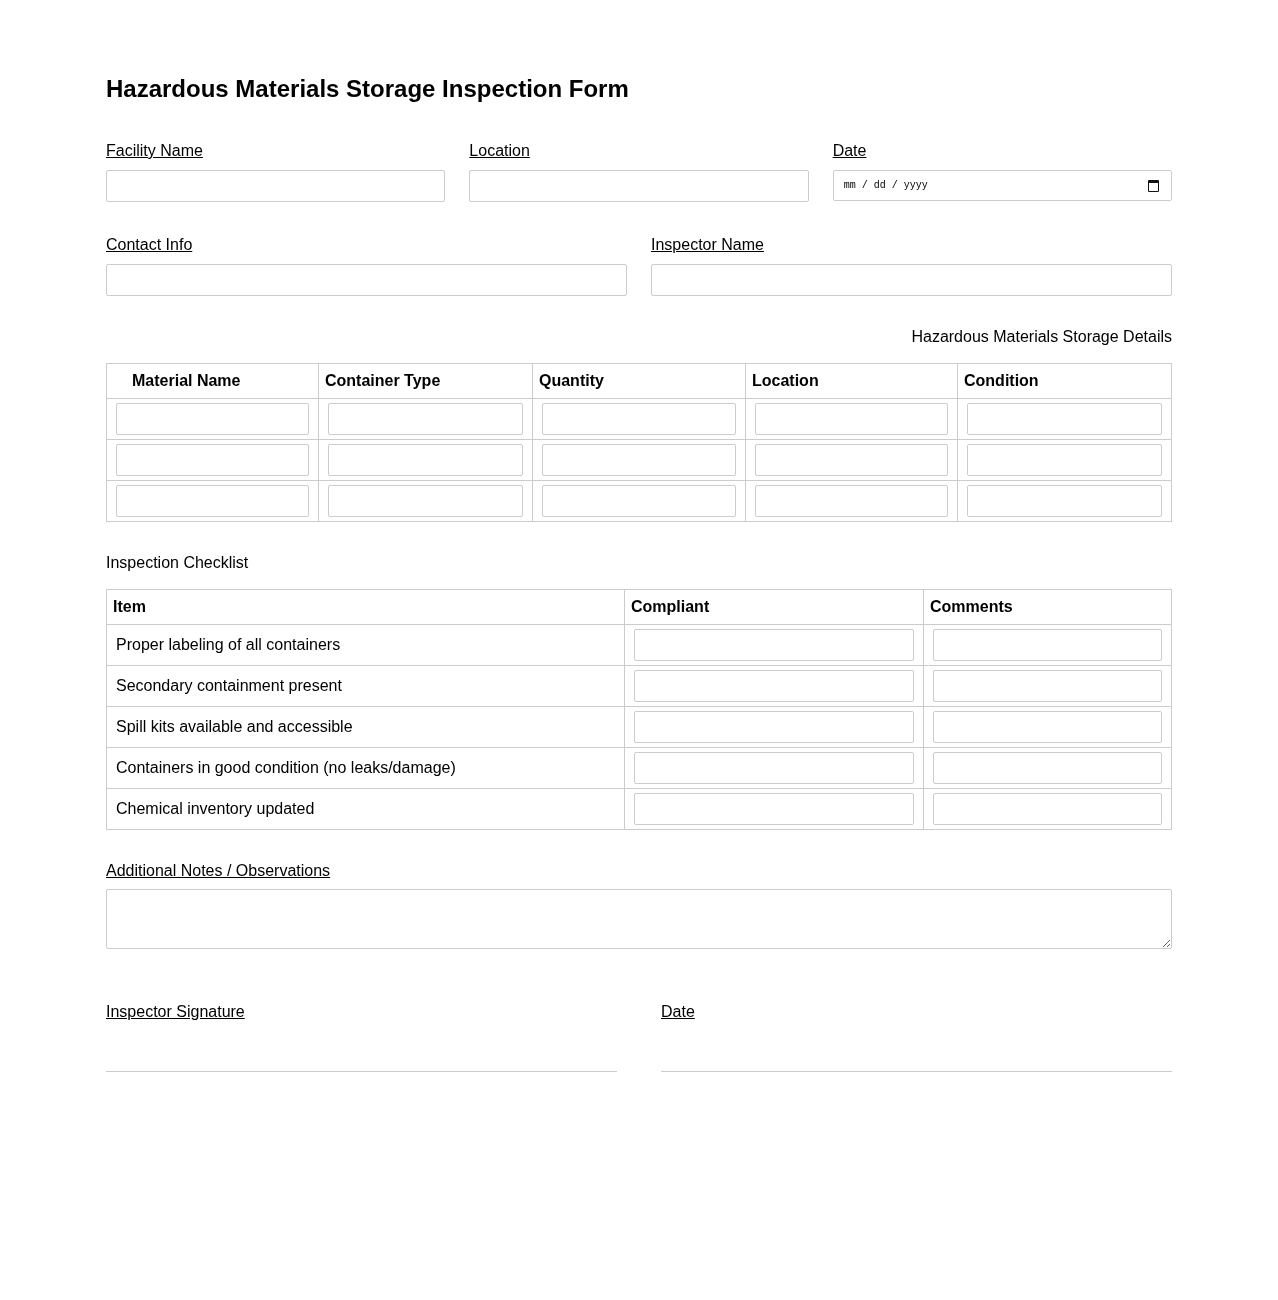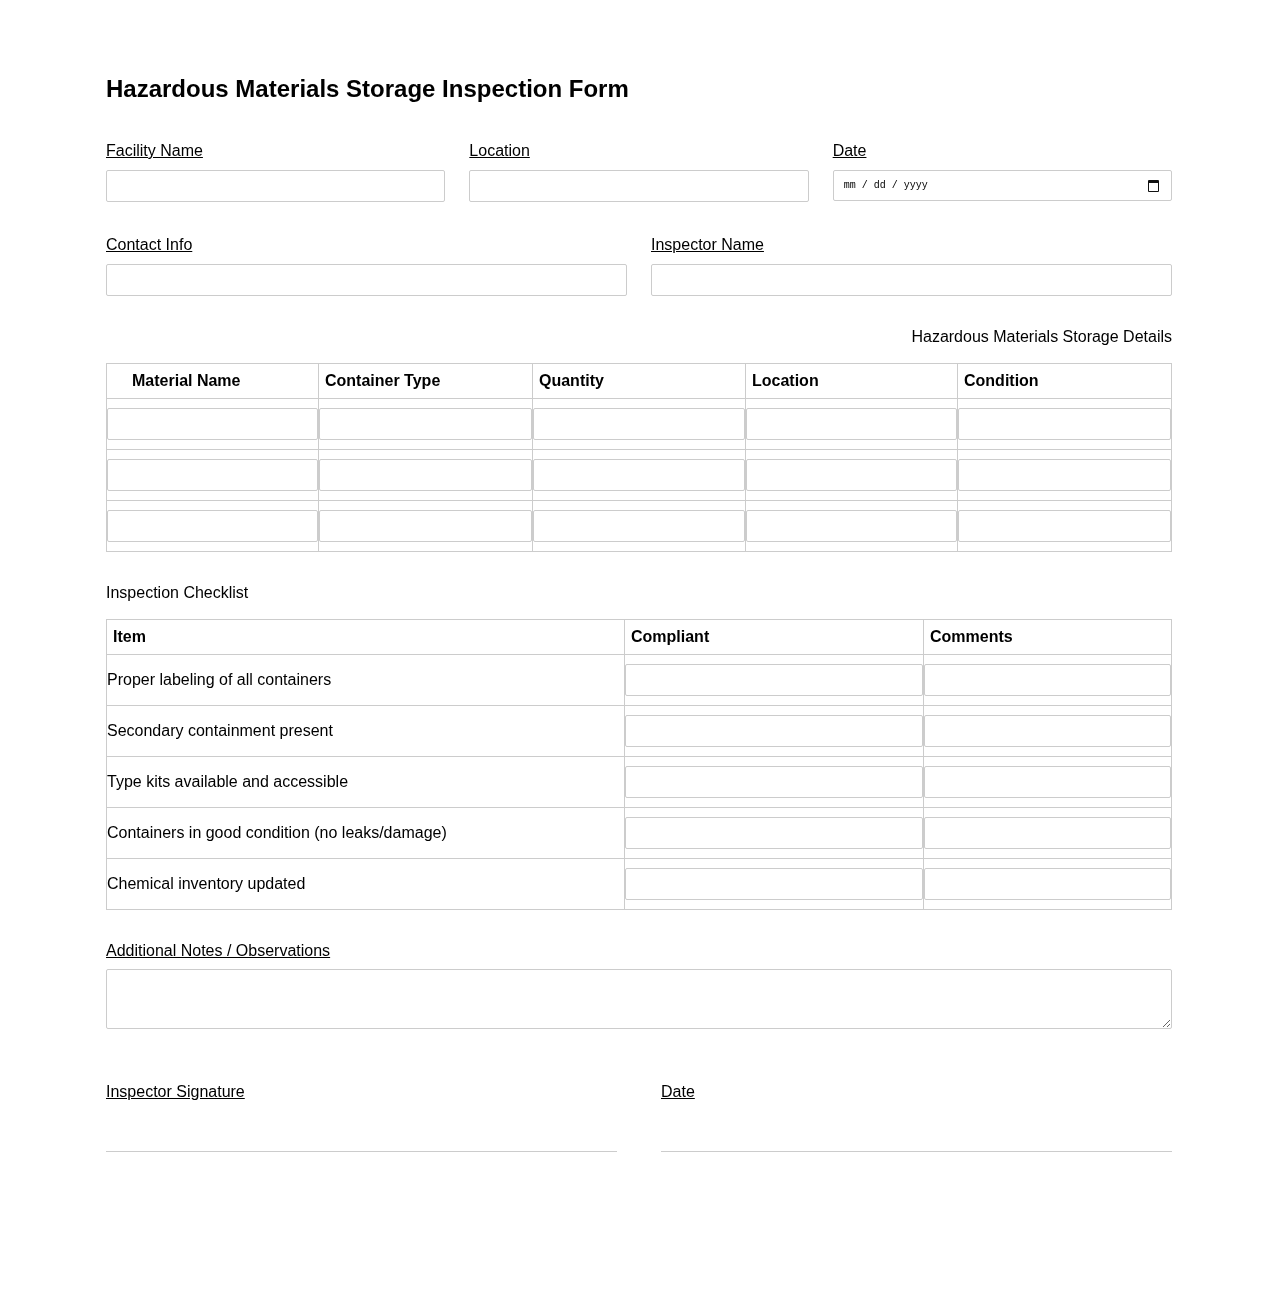--- a/index.html
+++ b/index.html
@@ -88,22 +88,22 @@
     text-align: left;
     vertical-align: middle;
   }
   th {
     font-weight: bold;
     font-size: 16px;
     height: 35px;
     padding: 0 6px;
   }
   td {
-    height: 51px;
-    padding: 0 0;
+    height: 41px;
+    padding: 0 9px;
     font-size: 16px;
   }
   td .input { height: 32px; }
   textarea.notes {
     width: 100%;
     height: 60px;
     border: 1px solid #cccccc;
     border-radius: 2px;
     resize: vertical;
     font-family: "Liberation Sans", sans-serif;
@@ -201,21 +201,21 @@
         <td>Proper labeling of all containers</td>
         <td><input class="input" value="" style=""></td>
         <td><input class="input" value="" style=""></td>
       </tr>
       <tr>
         <td>Secondary containment present</td>
         <td><input class="input" value="" style=""></td>
         <td><input class="input" value="" style=""></td>
       </tr>
       <tr>
-        <td>Type kits available and accessible</td>
+        <td>Spill kits available and accessible</td>
         <td><input class="input" value="" style=""></td>
         <td><input class="input" value="" style=""></td>
       </tr>
       <tr>
         <td>Containers in good condition (no leaks/damage)</td>
         <td><input class="input" value="" style=""></td>
         <td><input class="input" value="" style=""></td>
       </tr>
       <tr>
         <td>Chemical inventory updated</td>

